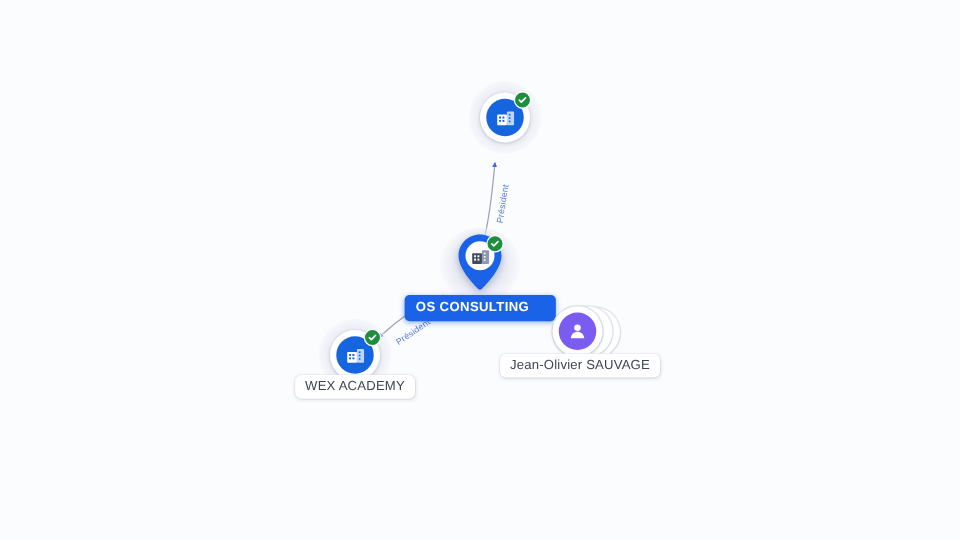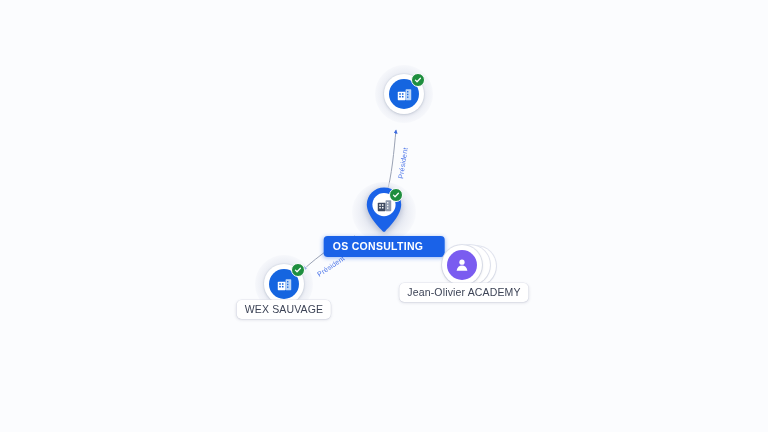--- a/index.html
+++ b/index.html
@@ -260,30 +260,30 @@
           <rect x="15.6" y="14.8" width="1.9" height="1.9" fill="#1565e0"></rect>
         </svg>
       </div>
       <div class="badge-check" style="right:-1px; top:-1px;">
         <svg width="8" height="8" viewBox="0 0 12 12" xmlns="http://www.w3.org/2000/svg">
           <path d="M2.2 6.2 L4.6 8.6 L9.6 3.4" stroke="#ffffff" stroke-width="1.9" fill="none" stroke-linecap="round" stroke-linejoin="round"></path>
         </svg>
       </div>
     </div>
   </div>
-  <div class="node-label" style="left:284px; top:300px;">WEX SAUVAGE</div>
+  <div class="node-label" style="left:284px; top:300px;">WEX ACADEMY</div>
 
   <div class="node" style="left:464px; top:267px;">
     <div class="person-wrap">
       <div class="person-back b2"></div>
       <div class="person-back b1"></div>
       <div class="person-front"></div>
       <div class="person-disc">
         <svg width="18" height="18" viewBox="0 0 24 24" xmlns="http://www.w3.org/2000/svg">
           <circle cx="12" cy="8.3" r="3.5" fill="#ffffff"></circle>
           <path d="M4.8 19.5 C5.4 14.9 8.4 12.6 12 12.6 C15.6 12.6 18.6 14.9 19.2 19.5 Z" fill="#ffffff"></path>
         </svg>
       </div>
     </div>
   </div>
-  <div class="node-label" style="left:464px; top:283px;">Jean-Olivier ACADEMY</div>
+  <div class="node-label" style="left:464px; top:283px;">Jean-Olivier SAUVAGE</div>
 
 </div>
 
 </body></html>

